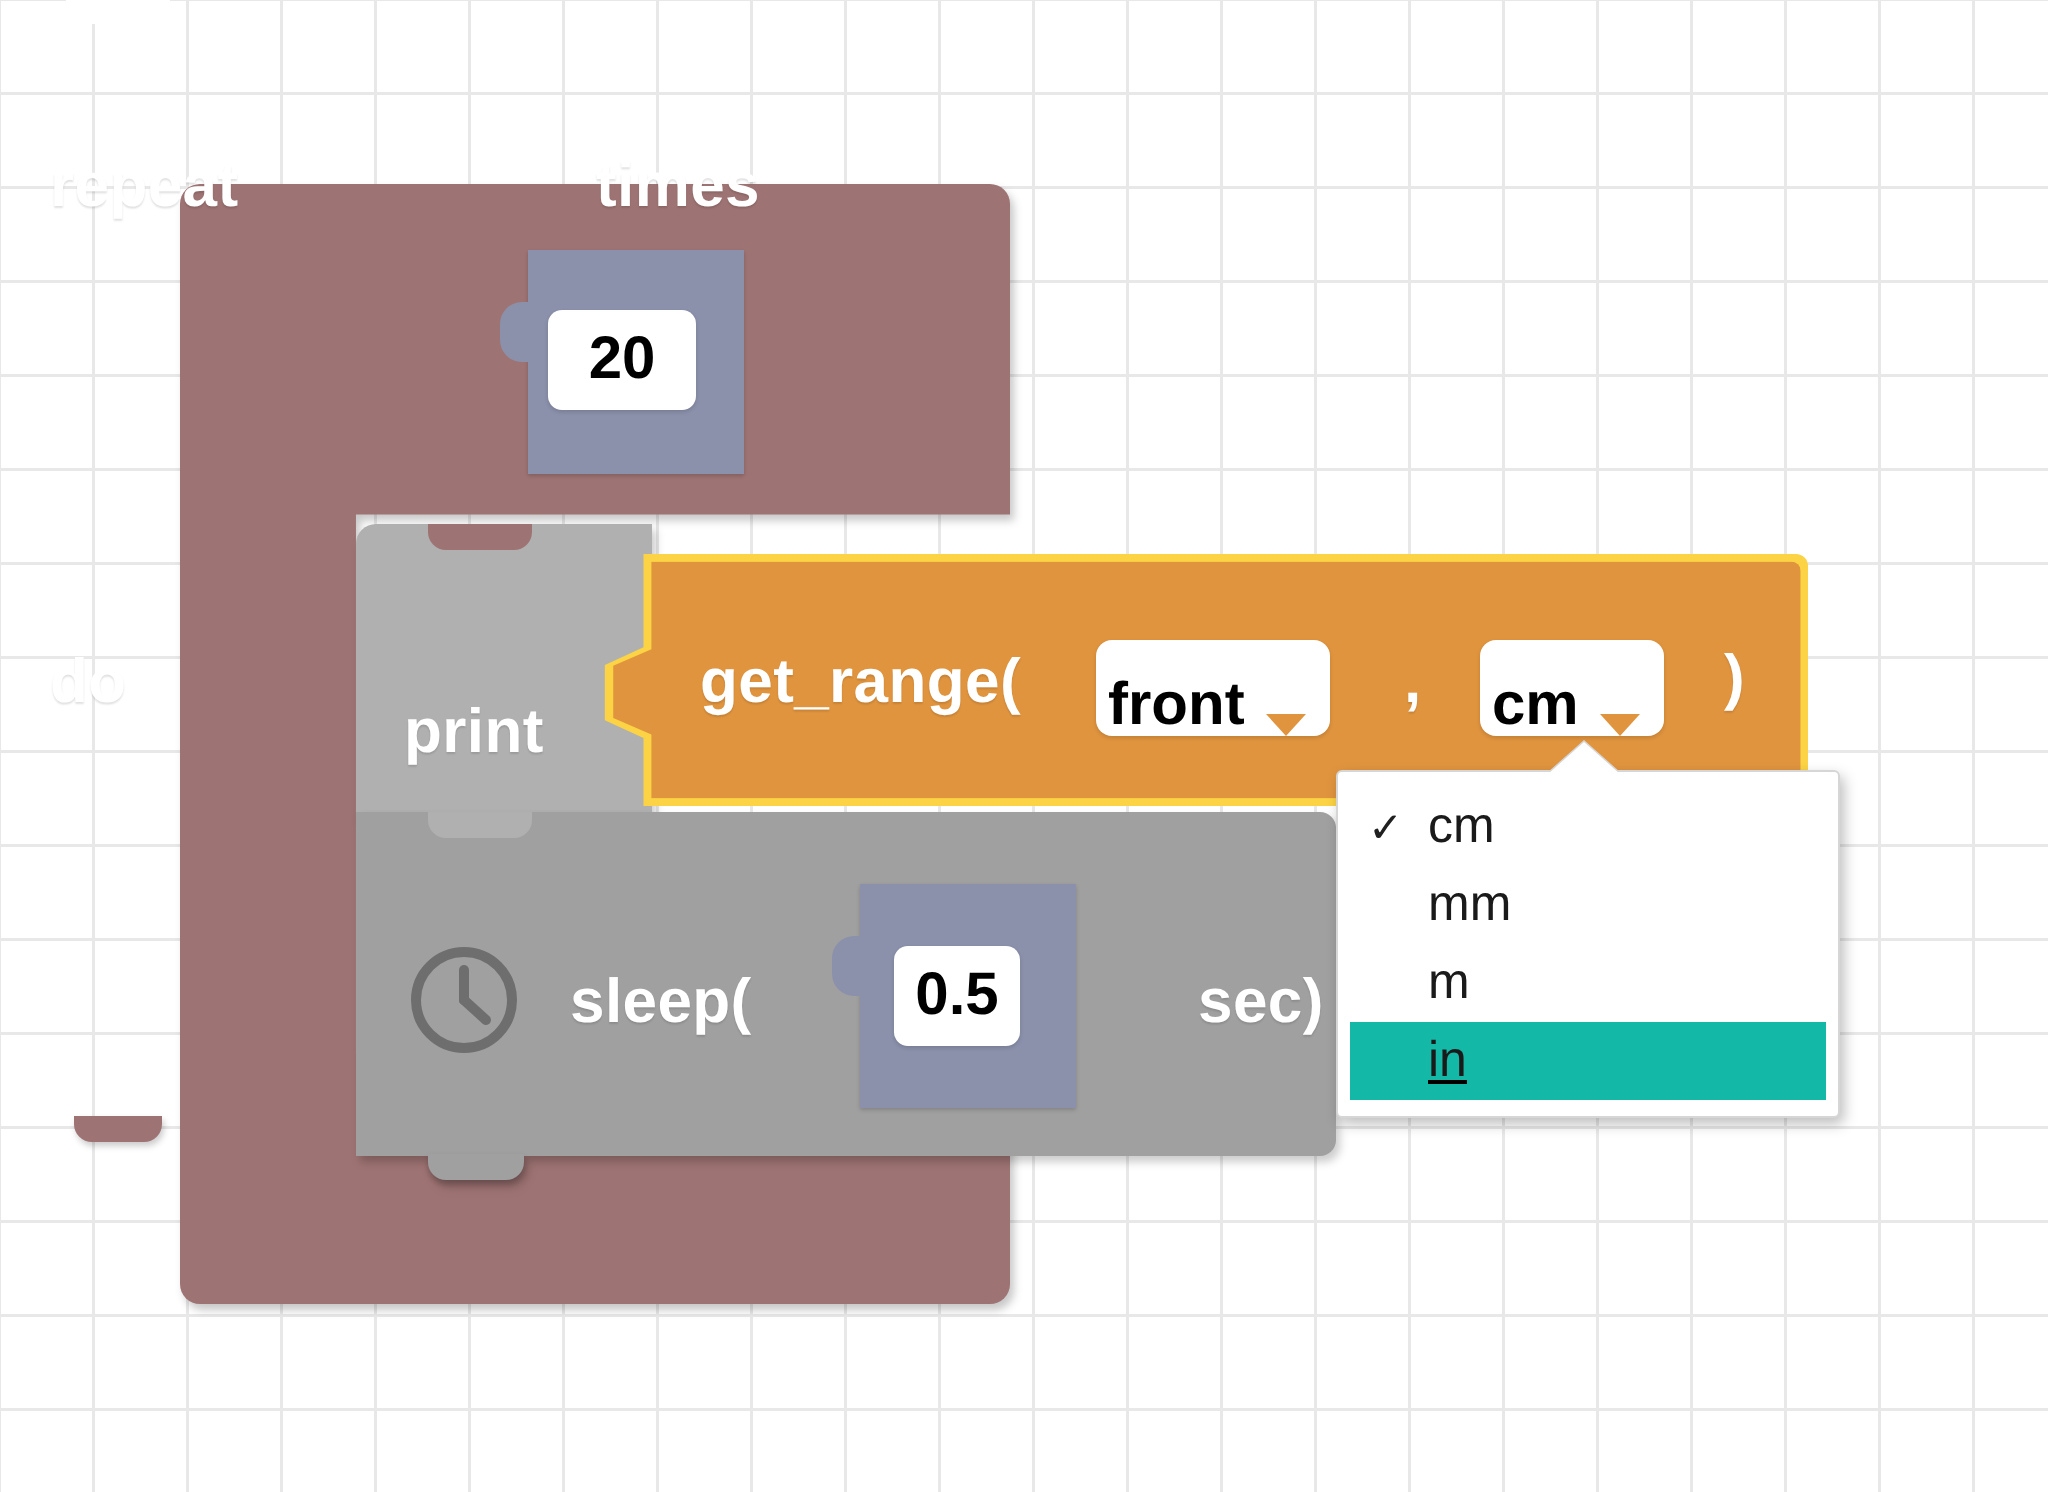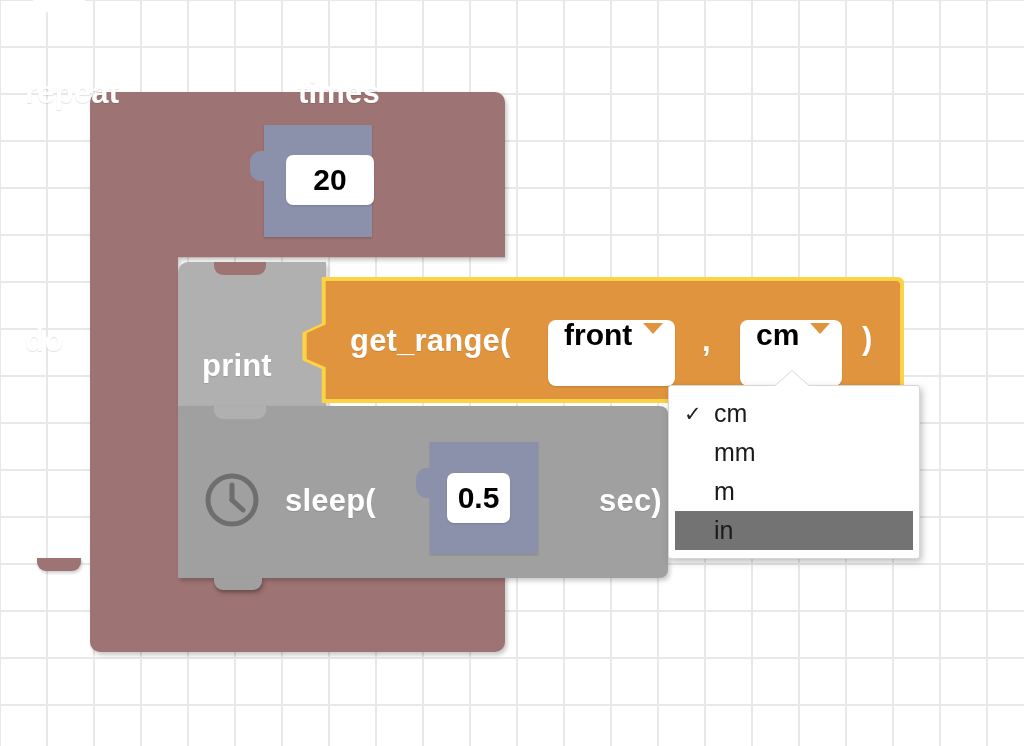--- a/index.html
+++ b/index.html
@@ -133,23 +133,23 @@
   }
 
   #repeat-num-socket {
     left: 264px;
     top: 125px;
     width: 108px;
     height: 112px;
     z-index: 2;
   }
   #repeat-num-field {
-    left: 286px;
+    left: 274px;
     top: 155px;
-    width: 88px;
+    width: 74px;
     height: 50px;
     z-index: 3;
   }
 
   
   #print-block {
     position: absolute;
     left: 178px;
     top: 262px;
     width: 148px;
@@ -229,23 +229,23 @@
     top: 323px;
     z-index: 7;
   }
 
   
   .dd-field {
     position: absolute;
     background: #ffffff;
     border-radius: 8px;
     display: flex;
-    align-items: flex-start;
-    height: 66px;
-    padding: 0 12px 0 16px;
+    align-items: flex-end;
+    height: 48px;
+    padding: 0 12px 0 6px;
     box-shadow: 0 1px 2px rgba(0,0,0,0.14);
     z-index: 7;
     cursor: pointer;
   }
   .dd-text {
     color: #000000;
     font-weight: bold;
     font-size: 30px;
     line-height: 1;
     white-space: nowrap;
@@ -356,21 +356,22 @@
   }
   .menu-item {
     position: relative;
     display: flex;
     align-items: center;
     height: 39px;
     padding-left: 4px;
     cursor: pointer;
   }
   .menu-item.selected-bg {
-    background: #737373;
+    background: #14b8a6;
+    text-decoration: underline;
   }
   .menu-check {
     width: 30px;
     font-size: 21px;
     color: #202020;
     text-align: left;
     padding-left: 5px;
     font-family: "DejaVu Sans", sans-serif;
   }
   .menu-label {

